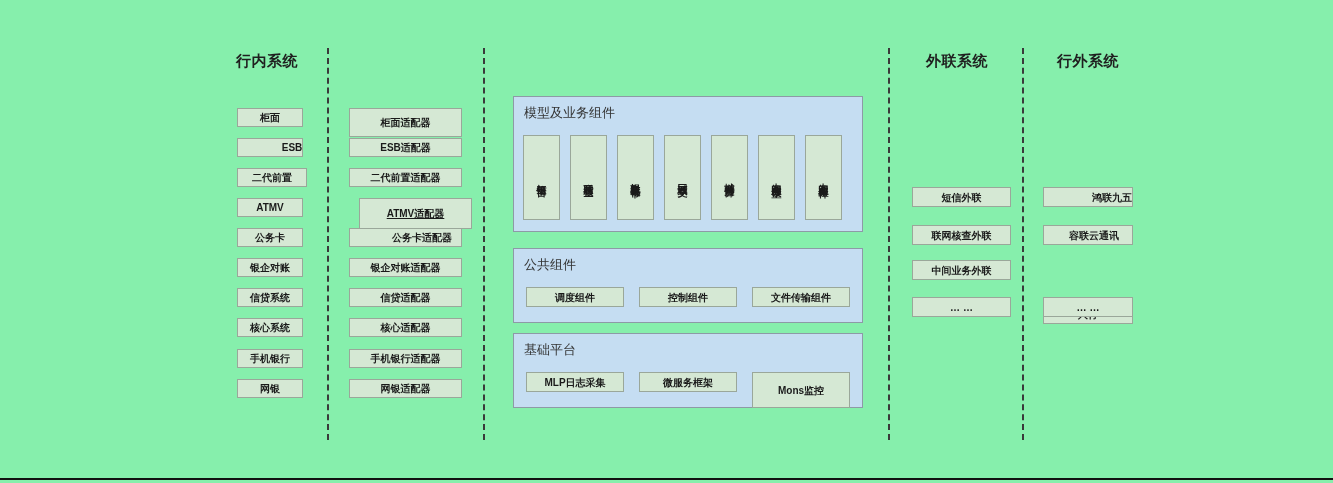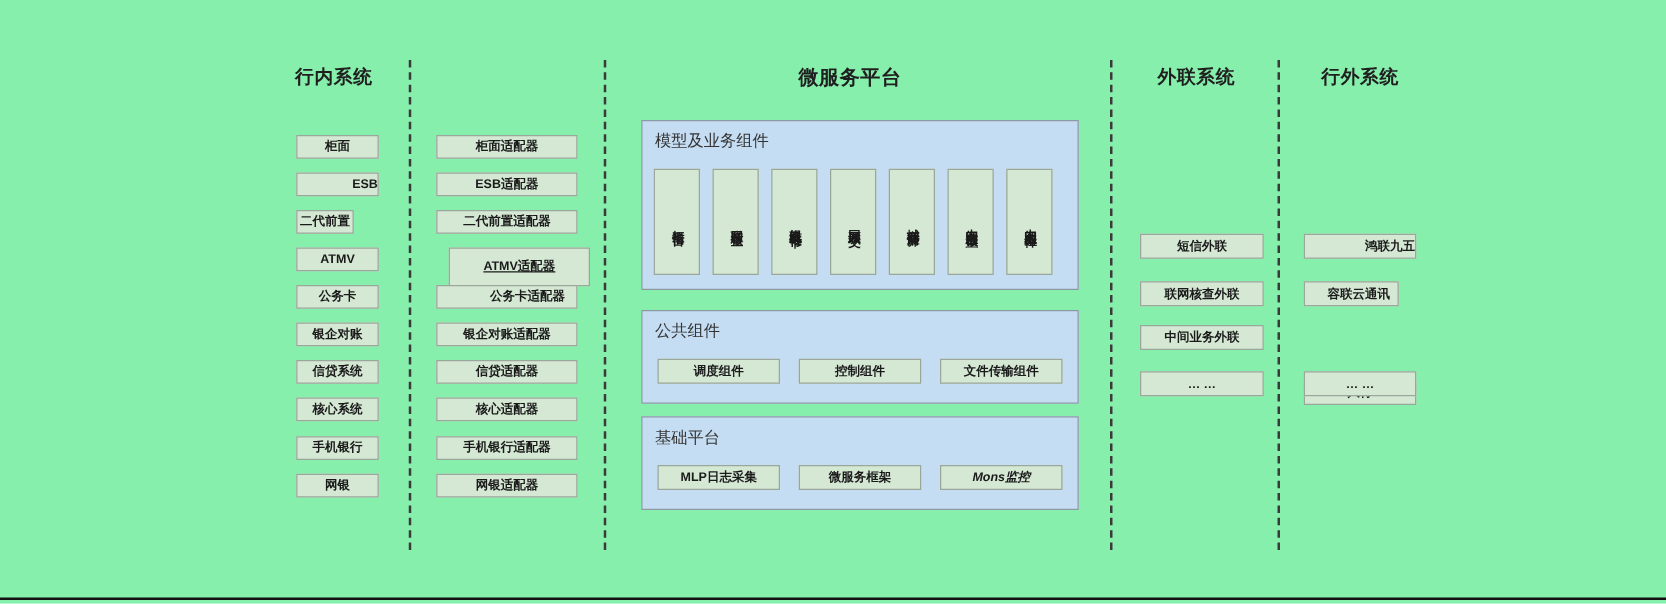--- a/index.html
+++ b/index.html
@@ -91,42 +91,41 @@
 
   <div class="divider" style="left:327px; top:48px; height:392px;"></div>
   <div class="divider" style="left:483px; top:48px; height:392px;"></div>
   <div class="divider" style="left:888px; top:48px; height:392px;"></div>
   <div class="divider" style="left:1022px; top:48px; height:392px;"></div>
 
   <div class="col-title" style="left:207px; top:52px; width:120px;">行内系统</div>
 
   <div class="gbox" style="left:237px; top:108px; width:66px; height:19px;">柜面</div>
   <div class="gbox" style="left:237px; top:138px; width:66px; height:19px;padding-left:44px;">ESB</div>
-  <div class="gbox" style="left:237px; top:168px; width:46px; height:19px;text-align:right;">二代前置</div>
+  <div class="gbox" style="left:237px; top:168px; width:70px; height:19px;text-align:right;">二代前置</div>
   <div class="gbox" style="left:237px; top:198px; width:66px; height:19px;">ATMV</div>
   <div class="gbox" style="left:237px; top:228px; width:66px; height:19px;">公务卡</div>
   <div class="gbox" style="left:237px; top:258px; width:66px; height:19px;">银企对账</div>
   <div class="gbox" style="left:237px; top:288px; width:66px; height:19px;">信贷系统</div>
   <div class="gbox" style="left:237px; top:318px; width:66px; height:19px;">核心系统</div>
   <div class="gbox" style="left:237px; top:349px; width:66px; height:19px;">手机银行</div>
   <div class="gbox" style="left:237px; top:379px; width:66px; height:19px;">网银</div>
 
 
-  <div class="gbox" style="left:349px; top:108px; width:113px; height:19px;">柜面适配器</div>
+  <div class="gbox" style="left:349px; top:108px; width:113px; height:29px;">柜面适配器</div>
   <div class="gbox" style="left:349px; top:138px; width:113px; height:19px;">ESB适配器</div>
   <div class="gbox" style="left:349px; top:168px; width:113px; height:19px;">二代前置适配器</div>
   <div class="gbox" style="left:359px; top:198px; width:113px; height:31px;text-decoration:underline;">ATMV适配器</div>
   <div class="gbox" style="left:349px; top:228px; width:113px; height:19px;padding-left:33px;">公务卡适配器</div>
   <div class="gbox" style="left:349px; top:258px; width:113px; height:19px;">银企对账适配器</div>
   <div class="gbox" style="left:349px; top:288px; width:113px; height:19px;">信贷适配器</div>
   <div class="gbox" style="left:349px; top:318px; width:113px; height:19px;">核心适配器</div>
   <div class="gbox" style="left:349px; top:349px; width:113px; height:19px;">手机银行适配器</div>
   <div class="gbox" style="left:349px; top:379px; width:113px; height:19px;">网银适配器</div>
 
-  <div class="col-title big" style="left:530px; top:52px; width:300px;">微服务平台</div>
 
   <div class="bpanel" style="left:513px; top:96px; width:350px; height:136px;"></div>
   <div class="panel-title" style="left:524px; top:104px;">模型及业务组件</div>
 
   <div class="gbox vert" style="left:523px; top:135px; width:37px; height:85px;">短信平台</div>
   <div class="gbox vert" style="left:570px; top:135px; width:37px; height:85px;">联网核查</div>
   <div class="gbox vert" style="left:617px; top:135px; width:37px; height:85px;">银联及银行卡</div>
   <div class="gbox vert" style="left:664px; top:135px; width:37px; height:85px;">同城票交</div>
   <div class="gbox vert" style="left:711px; top:135px; width:37px; height:85px;">城商行清算</div>
   <div class="gbox vert" style="left:758px; top:135px; width:37px; height:85px;">中间业务模型</div>
@@ -137,31 +136,31 @@
 
   <div class="gbox" style="left:526px; top:287px; width:98px; height:20px;">调度组件</div>
   <div class="gbox" style="left:639px; top:287px; width:98px; height:20px;">控制组件</div>
   <div class="gbox" style="left:752px; top:287px; width:98px; height:20px;">文件传输组件</div>
 
   <div class="bpanel" style="left:513px; top:333px; width:350px; height:75px;"></div>
   <div class="panel-title" style="left:524px; top:341px;">基础平台</div>
 
   <div class="gbox" style="left:526px; top:372px; width:98px; height:20px;">MLP日志采集</div>
   <div class="gbox" style="left:639px; top:372px; width:98px; height:20px;">微服务框架</div>
-  <div class="gbox" style="left:752px; top:372px; width:98px; height:20px;font-style:italic;">Mons监控</div>
+  <div class="gbox" style="left:752px; top:372px; width:98px; height:36px;">Mons监控</div>
 
   <div class="col-title" style="left:893px; top:52px; width:128px;">外联系统</div>
 
   <div class="gbox" style="left:912px; top:187px; width:99px; height:20px;">短信外联</div>
   <div class="gbox" style="left:912px; top:225px; width:99px; height:20px;">联网核查外联</div>
   <div class="gbox" style="left:912px; top:260px; width:99px; height:20px;">中间业务外联</div>
   <div class="gbox" style="left:912px; top:297px; width:99px; height:20px;">… …</div>
 
   <div class="col-title" style="left:1024px; top:52px; width:128px;">行外系统</div>
 
   <div class="gbox" style="left:1043px; top:187px; width:90px; height:20px;padding-left:48px;">鸿联九五</div>
-  <div class="gbox" style="left:1043px; top:225px; width:76px; height:20px;padding-left:12px;">容联云通讯</div>
+  <div class="gbox" style="left:1043px; top:225px; width:90px; height:20px;padding-left:12px;">容联云通讯</div>
   <div class="gbox" style="left:1043px; top:260px; width:90px; height:20px;margin-top:44px;">人行</div>
   <div class="gbox" style="left:1043px; top:297px; width:90px; height:20px;">… …</div>
 
   <div class="bottom-rule" style="top:478px;"></div>
 
 </div>
 
 </body></html>

